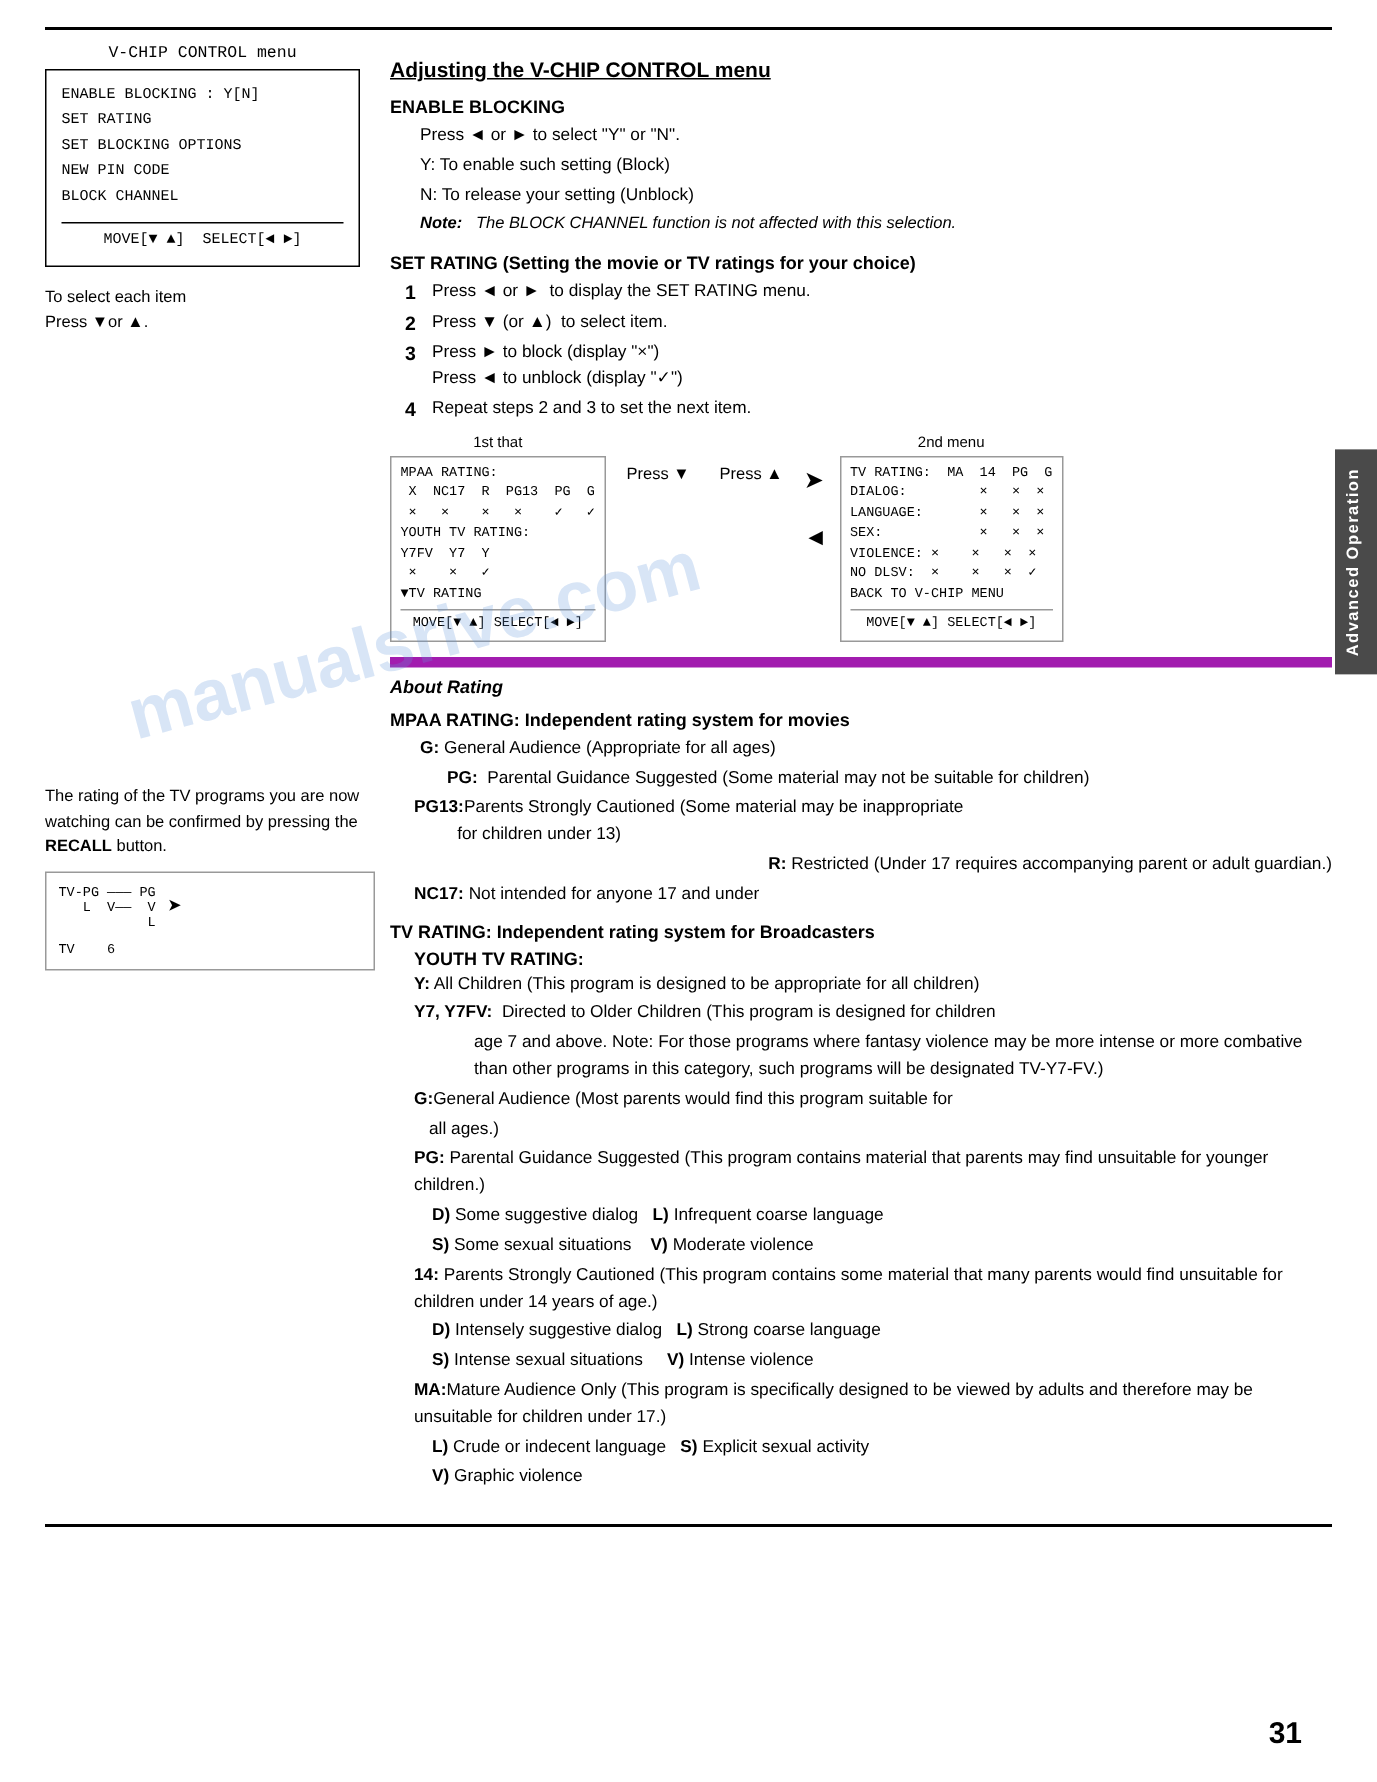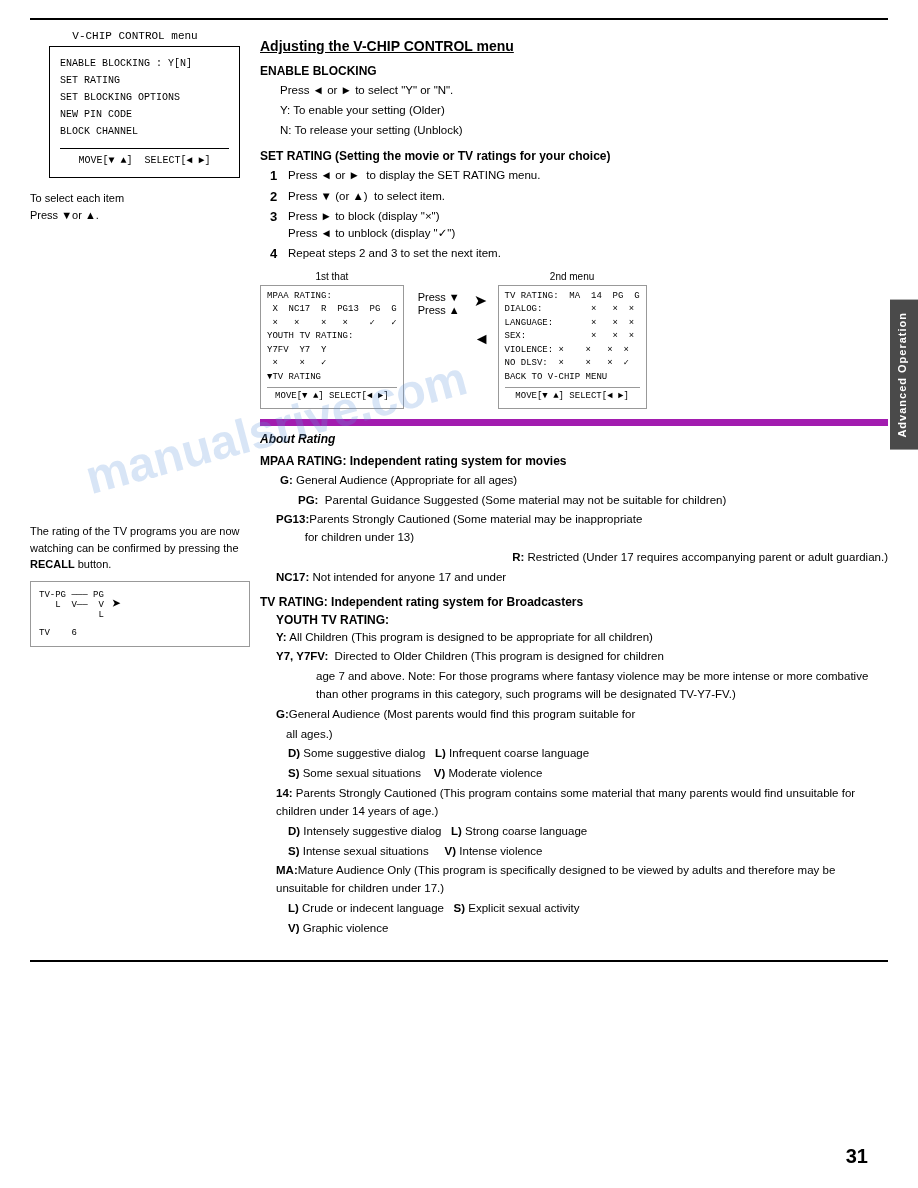--- a/index.html
+++ b/index.html
@@ -63,21 +63,20 @@
     }
 
     .vchip-box {
       border: 1px solid #000;
       padding: 8px 10px;
       font-family: 'Courier New', monospace;
       font-size: 10px;
       line-height: 1.6;
       margin-bottom: 12px;
       min-height: 120px;
-      margin-left: 19px;
     }
 
     .vchip-box-footer {
       border-top: 1px solid #000;
       margin-top: 8px;
       padding-top: 4px;
       text-align: center;
       font-family: 'Courier New', monospace;
       font-size: 10px;
     }
@@ -161,25 +160,25 @@
     .menu-diagram-label {
       font-size: 10px;
       font-weight: normal;
       text-align: center;
       margin-bottom: 3px;
       font-family: Arial, sans-serif;
     }
 
     .press-arrows {
       display: flex;
-      flex-direction: column;
+      flex-direction: row;
       align-items: center;
       justify-content: center;
       padding: 0 6px;
-      gap: 1px;
+      gap: 20px;
       margin-top: 20px;
     }
 
     .press-arrow-item {
       font-size: 11px;
       display: flex;
       align-items: center;
       gap: 3px;
     }
 
@@ -287,22 +286,26 @@
     </div>
 
   </div>
 
   <div class="main-col">
 
     <h2 class="section-heading">Adjusting the V-CHIP CONTROL menu</h2>
 
     <div class="sub-heading">ENABLE BLOCKING</div>
     <div class="body-text-indent">Press ◄ or ►  to select "Y" or "N".</div>
-    <div class="body-text-indent">Y: To enable your setting (Older)</div>
+    <div class="body-text-indent">Y: To enable such setting (Block)</div>
     <div class="body-text-indent">N: To release your setting (Unblock)</div>
+    <div class="body-text-indent" style="font-size:11px;">
+      <span style="font-style:italic;font-weight:bold;">Note: &nbsp;</span>
+      <span style="font-style:italic;">The BLOCK CHANNEL function is not affected with this selection.</span>
+    </div>
 
     <div class="sub-heading" style="margin-top:10px;">
       <span>SET RATING (Setting the movie or TV ratings for your choice)</span>
     </div>
 
     <div class="numbered-list">
       <div class="numbered-item">
         <span class="num-label">1</span>
         <span class="num-content">Press ◄ or ►&nbsp; to display the SET RATING menu.</span>
       </div>
@@ -400,20 +403,23 @@
       <div class="body-text" style="margin-left:16px;">
         <span class="bold-label">Y7, Y7FV:</span>&nbsp; Directed to Older Children (This program is designed for children
       </div>
       <div class="body-text" style="margin-left:56px;">
         age 7 and above. Note: For those programs where fantasy violence may be more intense or more combative than other programs in this category, such programs will be designated TV-Y7-FV.)
       </div>
       <div class="body-text" style="margin-left:16px;">
         <span class="bold-label">G:</span>General Audience (Most parents would find this program suitable for
       </div>
       <div class="body-text" style="margin-left:26px;">all ages.)</div>
+      <div class="body-text" style="margin-left:16px;">
+        <span class="bold-label">PG:</span> Parental Guidance Suggested (This program contains material that parents may find unsuitable for younger children.)
+      </div>
       <div class="body-text" style="margin-left:28px;">
         <span class="bold-label">D)</span> Some suggestive dialog &nbsp;&nbsp;<span class="bold-label">L)</span> Infrequent coarse language
       </div>
       <div class="body-text" style="margin-left:28px;">
         <span class="bold-label">S)</span> Some sexual situations &nbsp;&nbsp;&nbsp;<span class="bold-label">V)</span> Moderate violence
       </div>
       <div class="body-text" style="margin-left:16px;">
         <span class="bold-label">14:</span> Parents Strongly Cautioned (This program contains some material that many parents would find unsuitable for children under 14 years of age.)
       </div>
       <div class="body-text" style="margin-left:28px;">

